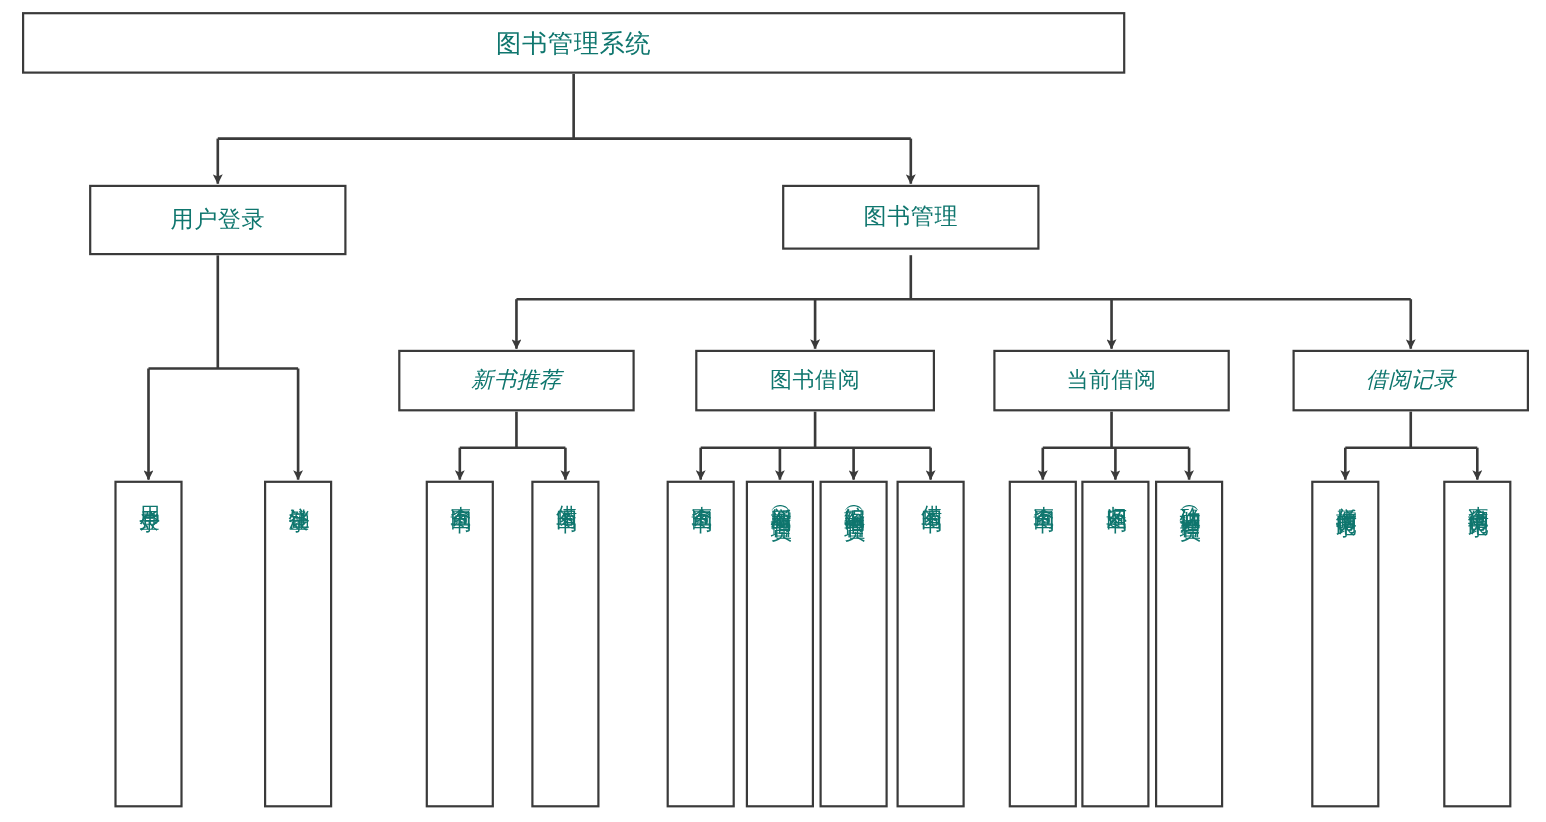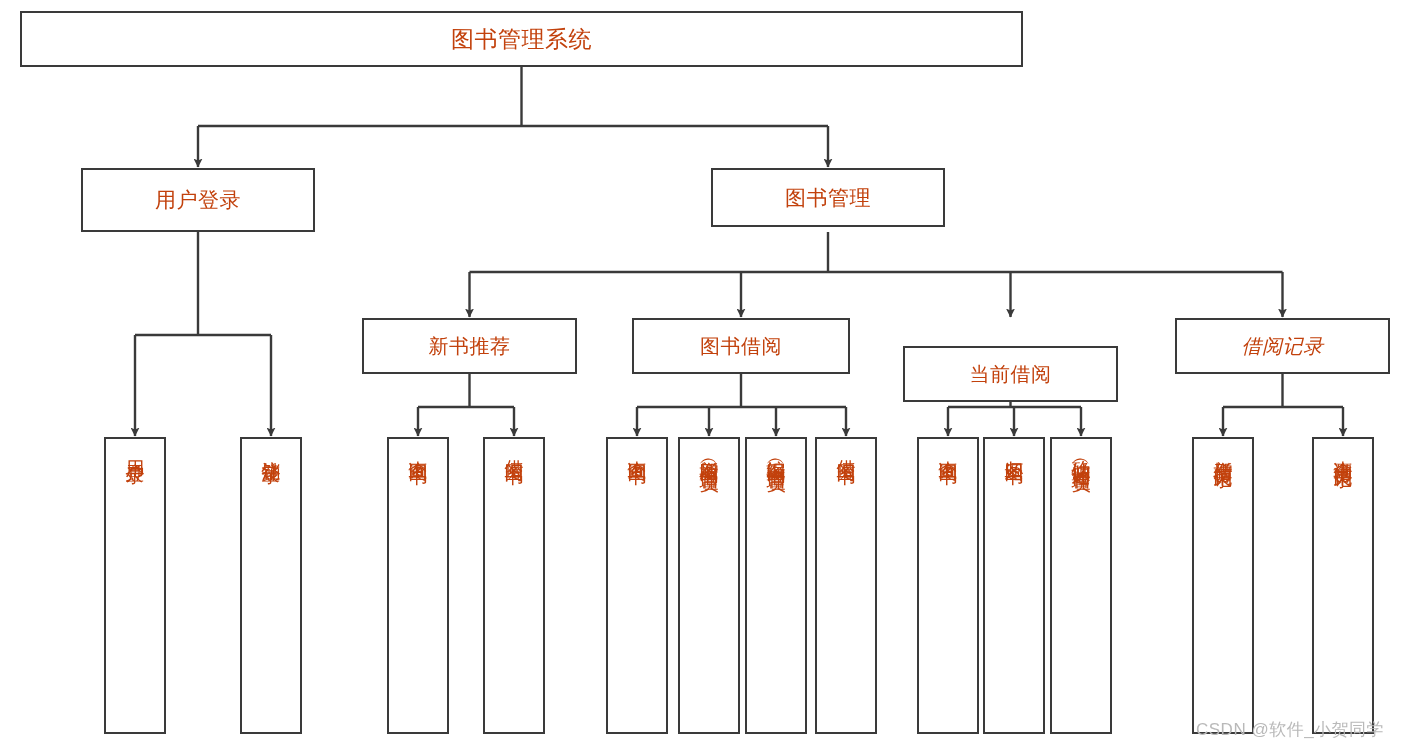--- a/index.html
+++ b/index.html
@@ -29,21 +29,21 @@
     position: absolute;
     box-sizing: border-box;
     background: #ffffff;
     border: 2px solid #3a3a3a;
     display: flex;
     align-items: center;
     justify-content: center;
     overflow: hidden;
   }
   .node-label {
-    color: #c2410c;
+    color: #0f766e;
     text-align: center;
     line-height: 1.22;
     letter-spacing: 0.5px;
     white-space: pre-wrap;
   }
   .node.root { }
   .node.root .node-label { font-size: 23px; }
   .node.branch .node-label { font-size: 21px; }
   .node.group .node-label { font-size: 20px; }
   .node.leaf {
@@ -116,27 +116,27 @@
   <div id="node-layer">
       <div class="node root" style="left: 20px; top: 11px; width: 1003px; height: 56px;">
         <span class="node-label">图书管理系统</span>
       </div>
       <div class="node branch" style="left: 81px; top: 168px; width: 234px; height: 64px;">
         <span class="node-label">用户登录</span>
       </div>
       <div class="node branch" style="left: 711px; top: 168px; width: 234px; height: 59px;">
         <span class="node-label">图书管理</span>
       </div>
-      <div class="node group" style="left: 362px; top: 318px; width: 215px; height: 56px;">
+      <div class="node group" style="left: 362px; top: 318px; width: 215px; height: 56px; font-style: italic;">
         <span class="node-label">新书推荐</span>
       </div>
       <div class="node group" style="left: 632px; top: 318px; width: 218px; height: 56px; align-items: center;">
         <span class="node-label">图书借阅</span>
       </div>
-      <div class="node group" style="left: 903px; top: 318px; width: 215px; height: 56px; margin-top: 28px;">
+      <div class="node group" style="left: 903px; top: 318px; width: 215px; height: 56px;">
         <span class="node-label">当前借阅</span>
       </div>
       <div class="node group" style="left: 1175px; top: 318px; width: 215px; height: 56px; font-style: italic;">
         <span class="node-label">借阅记录</span>
       </div>
       <div class="node leaf" style="left: 104px; top: 437px; width: 62px; height: 297px;">
         <span class="node-label">用户登录</span>
       </div>
       <div class="node leaf" style="left: 240px; top: 437px; width: 62px; height: 297px;">
         <span class="node-label">注销登录</span>
@@ -169,14 +169,13 @@
         <span class="node-label">确认归还（管理员）</span>
       </div>
       <div class="node leaf" style="left: 1192px; top: 437px; width: 62px; height: 297px;">
         <span class="node-label">新增借阅记录</span>
       </div>
       <div class="node leaf" style="left: 1312px; top: 437px; width: 62px; height: 297px;">
         <span class="node-label">查询借阅记录</span>
       </div>
     </div>
 
-  <div class="watermark" style="left: 1196px; top: 718px; color: rgb(185, 185, 185);">CSDN @软件_小贺同学</div>
 </div>
 
 </body></html>

